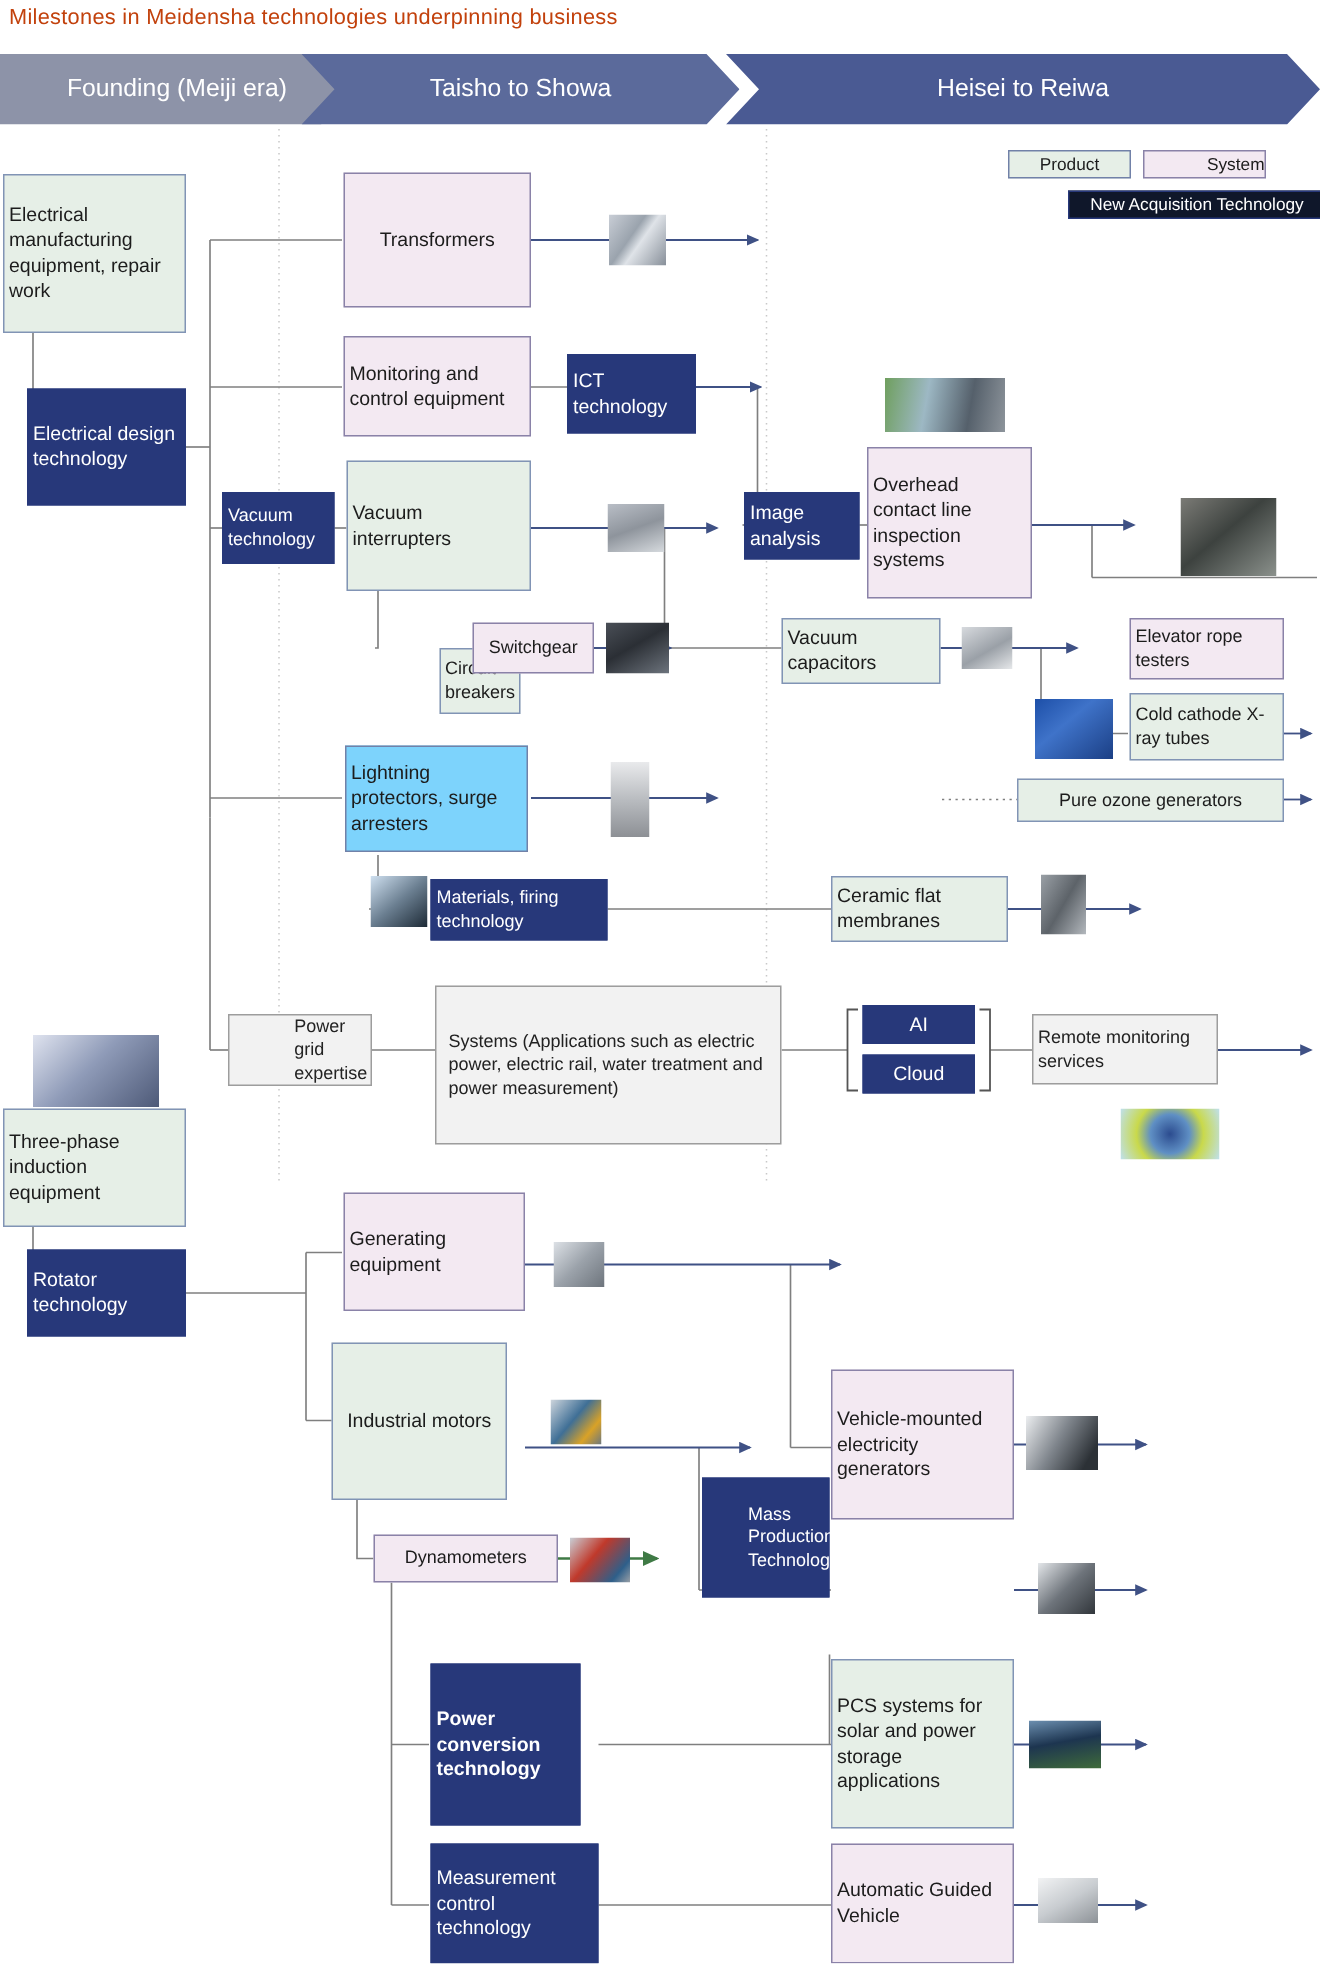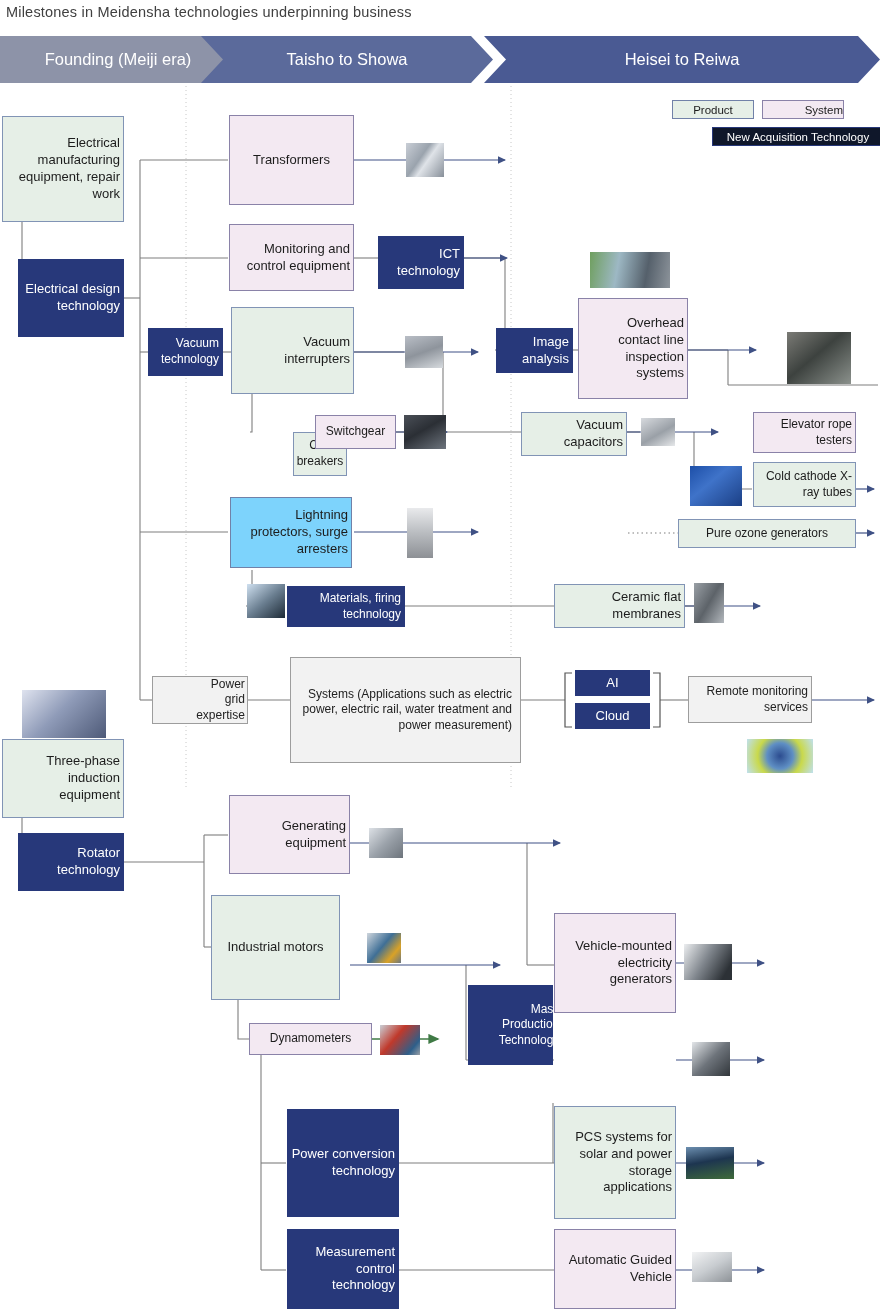--- a/index.html
+++ b/index.html
@@ -18,21 +18,21 @@
   #svg-layer {
     position: absolute;
     left: 0; top: 0;
     width: 880px; height: 1309px;
     pointer-events: none;
   }
   .page-title {
     position: absolute;
     left: 6px; top: 4px;
     font-size: 14.5px;
-    color: #404040;
+    color: #c2410c;
     letter-spacing: 0.2px;
     white-space: nowrap;
   }
   
   .chev {
     position: absolute;
     display: flex;
     align-items: center;
     justify-content: center;
     color: #ffffff;
@@ -45,21 +45,21 @@
     position: absolute;
     left: 0; top: 0; width: 100%; height: 100%;
     z-index: 1;
   }
   
   .node {
     position: absolute;
     display: flex;
     align-items: center;
     justify-content: center;
-    text-align: right;
+    text-align: left;
     border: 1px solid #7181a8;
     font-size: 13px;
     line-height: 1.30;
     color: #1c1c1c;
     padding: 2px 3px;
     z-index: 4;
   }
   .node.product { background: #e6efe7; border-color: #8194b5; }
   .node.system  { background: #f3e9f2; border-color: #8a82a8; }
   .node.newtech {
@@ -337,21 +337,21 @@
   </div>
 
   <div class="node product sm" style="left:678px; top:519px; width:178px; height:29px;">
     <span>Pure ozone generators</span>
   </div>
 
   <div class="node newtech sm" style="left:287px; top:586px; width:118px; height:41px;">
     <span>Materials, firing technology</span>
   </div>
 
-  <div class="node product" style="left:554px; top:584px; width:131px; height:44px;">
+  <div class="node product" style="left:554px; top:584px; width:118px; height:44px;">
     <span>Ceramic flat membranes</span>
   </div>
 
   <div class="node plain sm" style="left:152px; top:676px; width:96px; height:48px;padding-left:44px;">
     <span>Power grid expertise</span>
   </div>
 
   <div class="node plain sm" style="left:290px; top:657px; width:231px; height:106px; padding:4px 8px;">
     <span>Systems (Applications such as electric power, electric rail, water treatment and power measurement)</span>
   </div>
@@ -373,38 +373,38 @@
   </div>
 
   <div class="node newtech" style="left:18px; top:833px; width:106px; height:58px;">
     <span>Rotator technology</span>
   </div>
 
   <div class="node system" style="left:229px; top:795px; width:121px; height:79px;">
     <span>Generating equipment</span>
   </div>
 
-  <div class="node product" style="left:211px; top:895px; width:129px; height:105px;">
+  <div class="node product" style="left:221px; top:895px; width:117px; height:105px;">
     <span>Industrial motors</span>
   </div>
 
   <div class="node system sm" style="left:249px; top:1023px; width:123px; height:32px;">
     <span>Dynamometers</span>
   </div>
 
   <div class="node newtech sm" style="left:468px; top:985px; width:85px; height:80px;padding-left:40px;">
     <span>Mass Production Technology</span>
   </div>
 
   <div class="node system" style="left:554px; top:913px; width:122px; height:100px;">
     <span>Vehicle-mounted electricity generators</span>
   </div>
 
 
-  <div class="node newtech" style="left:287px; top:1109px; width:112px; height:108px;">
+  <div class="node newtech" style="left:287px; top:1109px; width:100px; height:108px;font-weight:bold;">
     <span>Power conversion technology</span>
   </div>
 
   <div class="node product" style="left:554px; top:1106px; width:122px; height:113px;">
     <span>PCS systems for solar and power storage applications</span>
   </div>
 
   <div class="node newtech" style="left:287px; top:1229px; width:112px; height:80px;">
     <span>Measurement control technology</span>
   </div>

